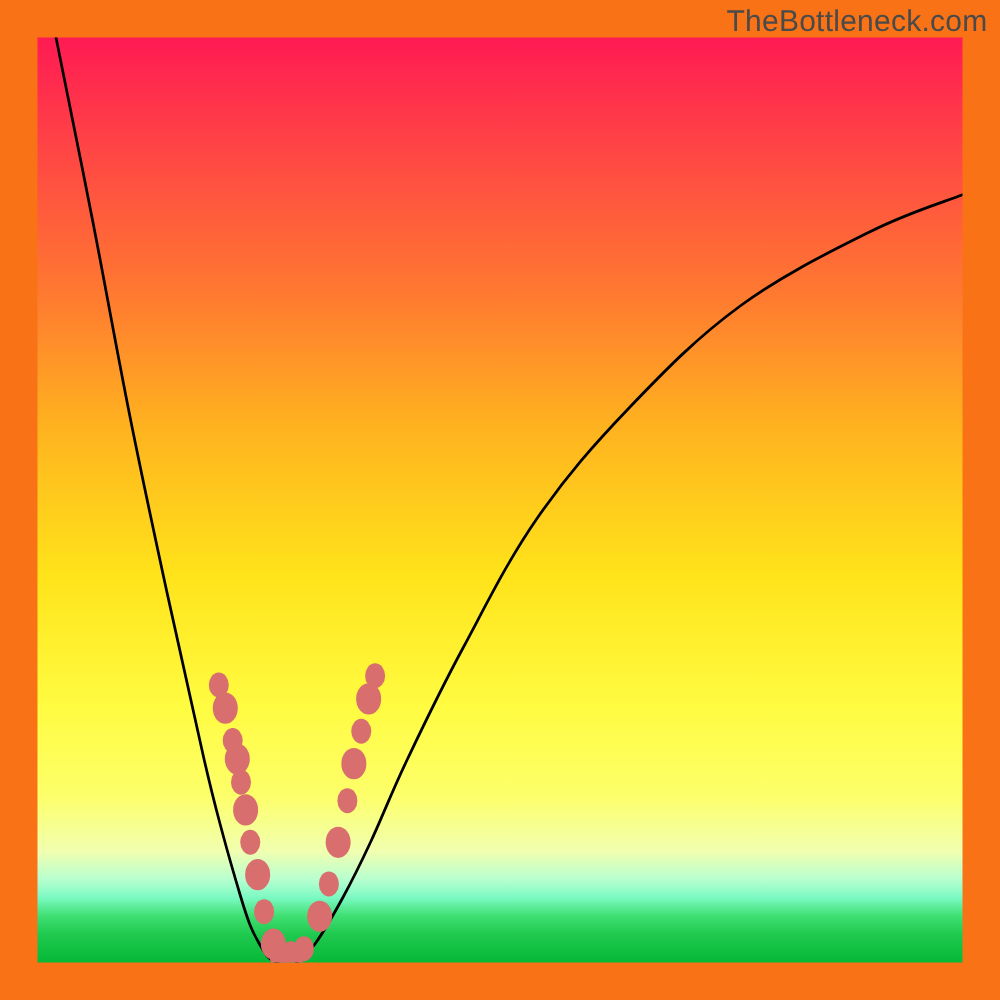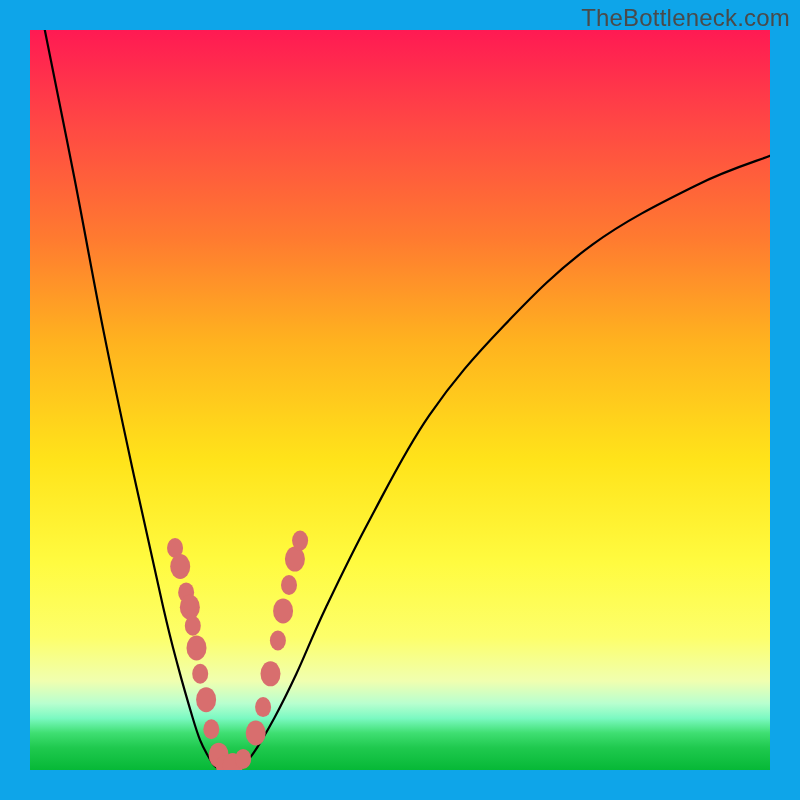--- a/index.html
+++ b/index.html
@@ -8,21 +8,21 @@
     width: 800px;
     height: 800px;
     overflow: hidden;
     background: #000;
     font-family: Arial, Helvetica, sans-serif;
   }
   .frame {
     position: relative;
     width: 800px;
     height: 800px;
-    background: #0ea5e9;
+    background: #f97316;
   }
   .plot-area {
     position: absolute;
     left: 30px;
     top: 30px;
     width: 740px;
     height: 740px;
     background: linear-gradient(
       to bottom,
       #ff1a53 0%,

